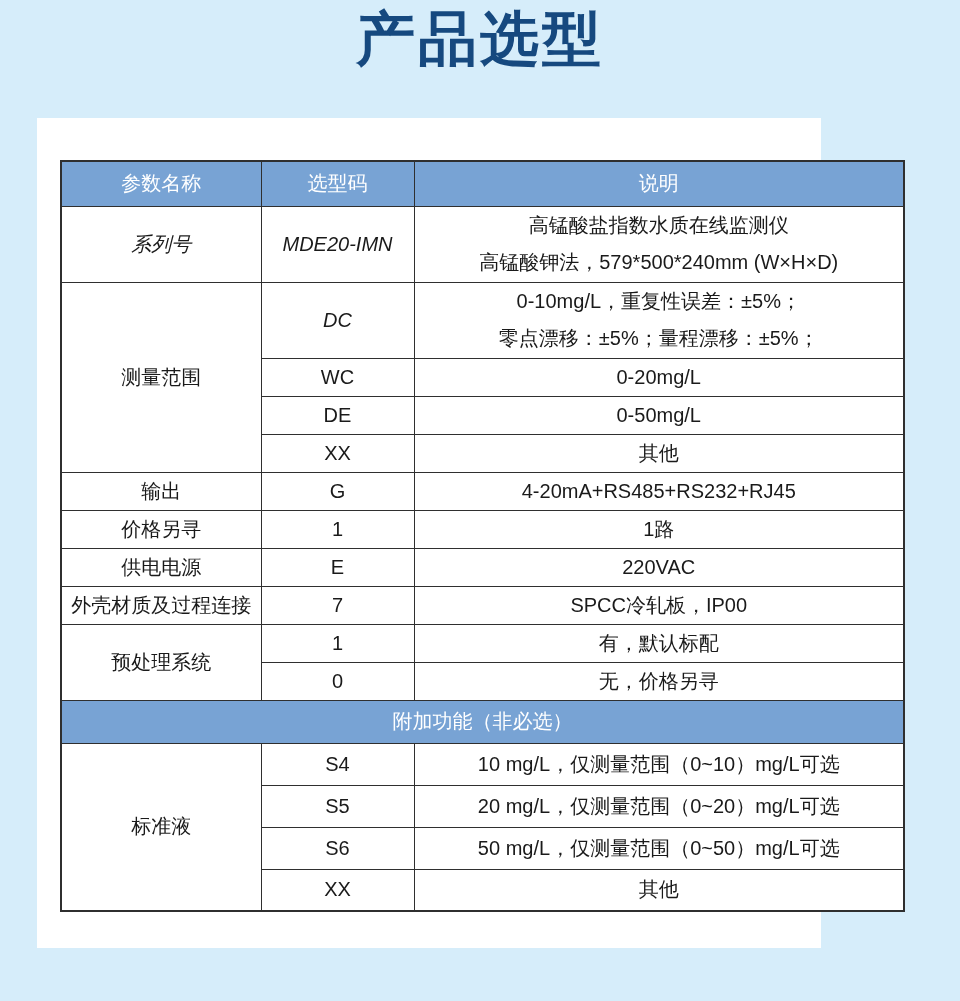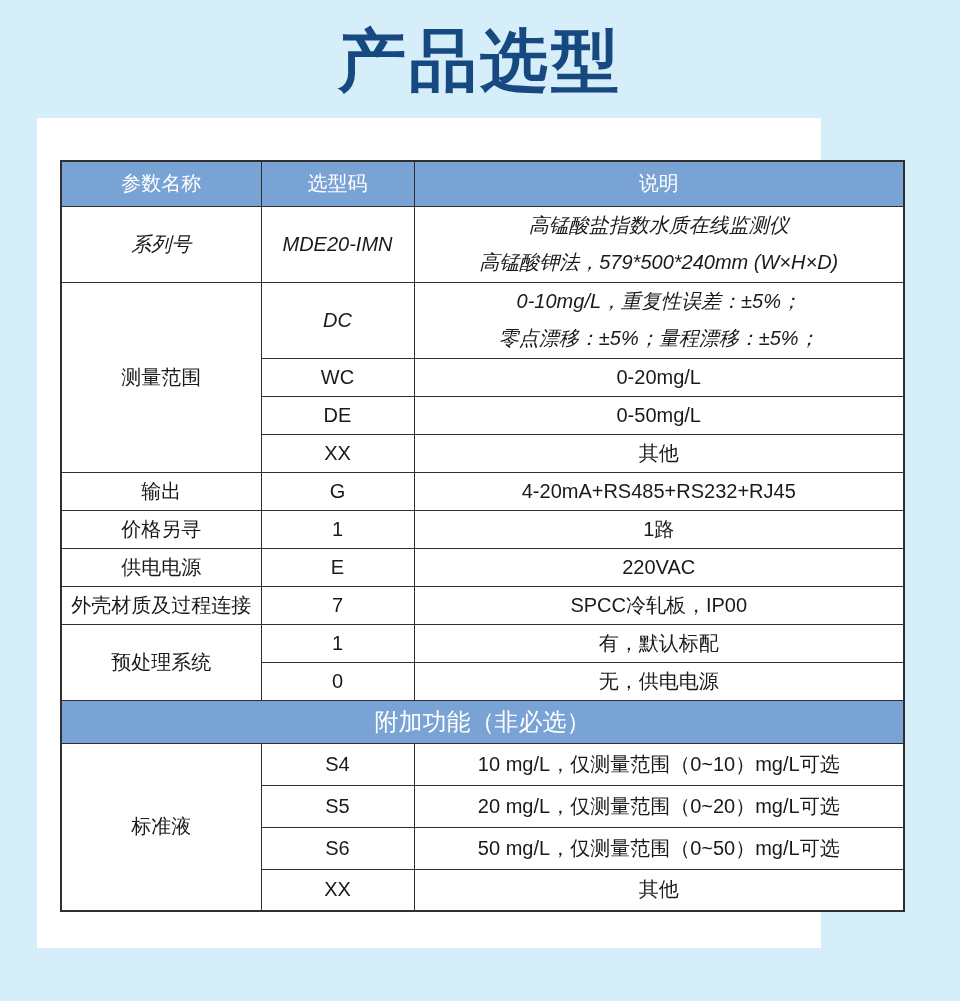--- a/index.html
+++ b/index.html
@@ -19,22 +19,22 @@
     color: var(--body-text);
   }
   body {
     height: 1001px;
     background: var(--page-bg);
     position: relative;
     overflow: hidden;
   }
   .page-title {
     text-align: center;
-    padding-top: 16px;
-    font-size: 68px;
+    padding-top: 0;
+    font-size: 59px;
     font-weight: bold;
     letter-spacing: 3px;
     color: var(--title-color);
   }
   .card {
     position: absolute;
     left: 37px;
     top: 118px;
     width: 784px;
     height: 830px;
@@ -63,29 +63,29 @@
     height: 45px;
     font-size: 20px;
   }
   tr.row-normal { height: 38px; }
   tr.row-s { height: 42px; }
   tr.row-tall { height: 76px; }
   tr.banner-row { height: 43px; }
   td.banner-cell {
     background: var(--banner-bg);
     color: var(--header-text);
-    font-size: 24px;
+    font-size: 20px;
     margin-left: 37px;
   }
   td.v-top {
     vertical-align: top;
     padding-top: 10px;
     font-style: italic;
   }
-  .row-tall .desc-line { line-height: 37px; font-style: italic; }
+  .row-tall .desc-line { line-height: 37px; }
   td.param-cell, td.code-cell, td.desc-cell { background: #ffffff; }
 </style>
 </head>
 <body>
 
 <div class="page-title">产品选型</div>
 
 <div class="card">
   <table class="spec">
     <colgroup>
@@ -166,21 +166,21 @@
         <tr class="row-normal">
           <td rowspan="2" class="param-cell">预处理系统</td>
           <td class="code-cell">1</td>
           <td class="desc-cell">
             <div class="desc-line">有，默认标配</div>
           </td>
         </tr>
         <tr class="row-normal">
           <td class="code-cell">0</td>
           <td class="desc-cell">
-            <div class="desc-line">无，供电电源</div>
+            <div class="desc-line">无，价格另寻</div>
           </td>
         </tr>
         <tr class="banner-row">
           <td colspan="3" class="banner-cell">附加功能（非必选）</td>
         </tr>
         <tr class="row-s">
           <td rowspan="4" class="param-cell">标准液</td>
           <td class="code-cell">S4</td>
           <td class="desc-cell">
             <div class="desc-line">10 mg/L，仅测量范围（0~10）mg/L可选</div>

